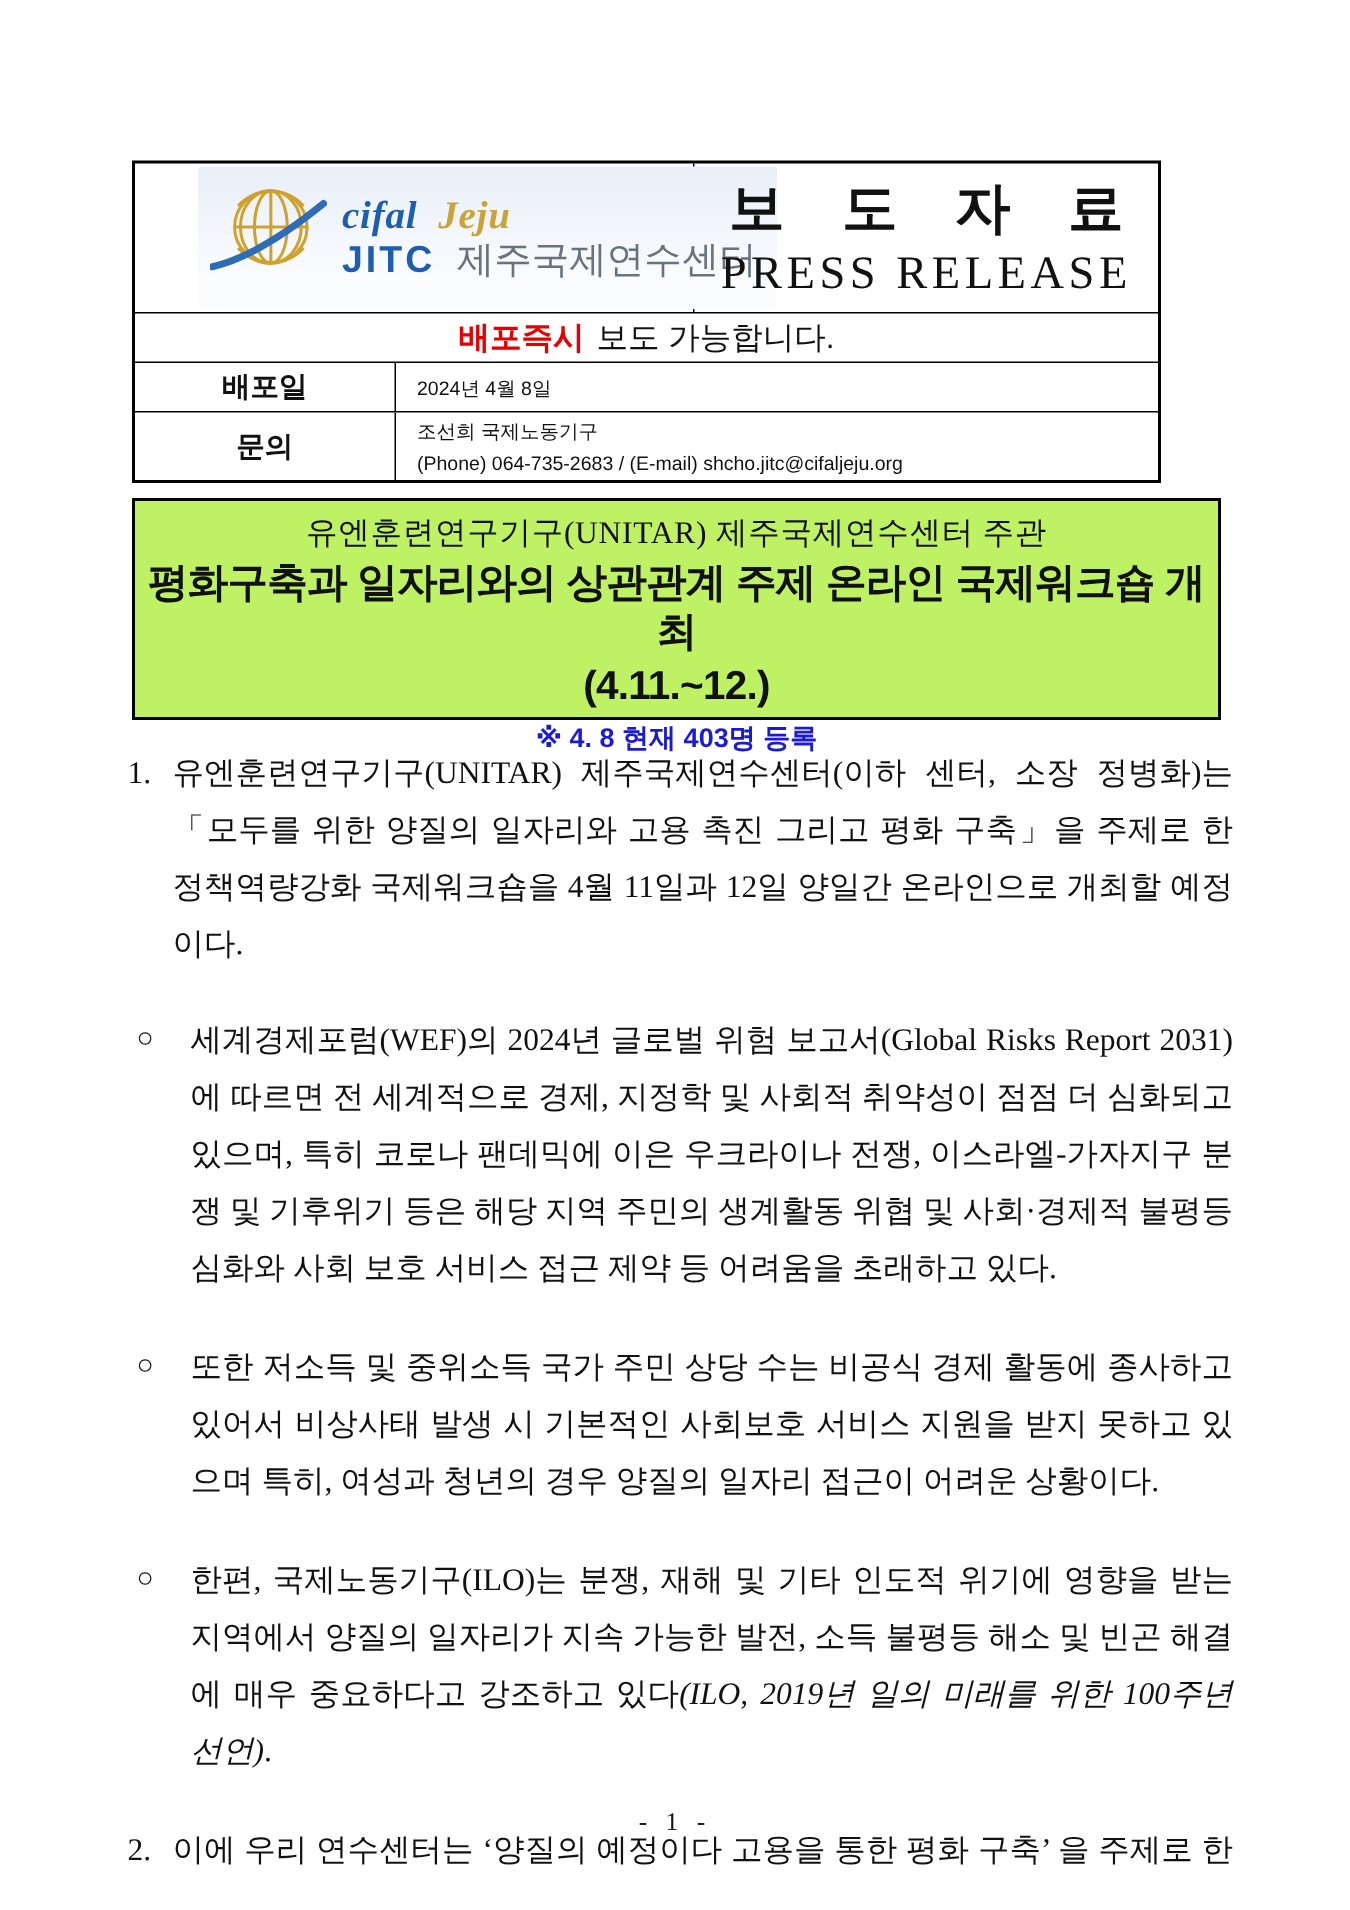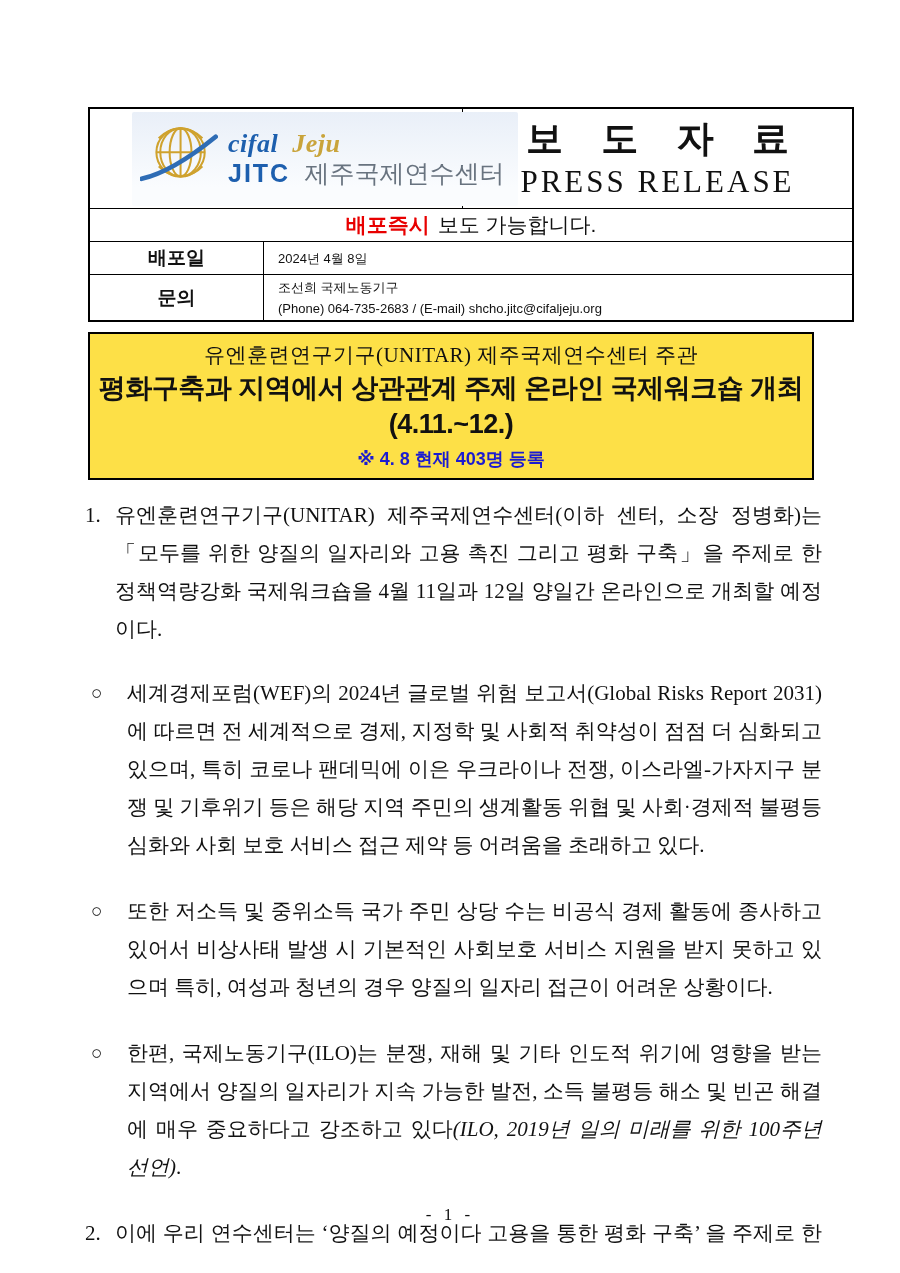--- a/index.html
+++ b/index.html
@@ -6,21 +6,21 @@
   html,body { background:#ffffff; }
   .page {
     position:relative; width:900px; height:1273px; background:#fff;
     font-family:"Liberation Serif","DejaVu Serif",serif; color:#111;
     overflow:hidden;
   }
   .gothic { font-family:"Liberation Sans","DejaVu Sans",sans-serif; }
 
   
   .hdr-table {
-    position:absolute; left:88px; top:107px; width:766px;
+    position:absolute; left:88px; top:107px; width:686px;
     border:2px solid #000; background:#fff;
   }
   .hdr-row1 { display:flex; height:100px; border-bottom:1px solid #000; }
   .hdr-logo-cell { width:373px; border-right:1px solid #000; display:flex; align-items:center; }
   .logo-box {
     margin-left:42px; display:flex; align-items:center; gap:10px;
     padding:6px 14px 6px 8px; border-radius:2px;
     background:linear-gradient(180deg,#e9eff8 0%,#fafcfe 80%);
   }
   .logo-text-col { display:flex; flex-direction:column; line-height:1.05; }
@@ -44,21 +44,21 @@
   .hdr-row3 { height:33px; border-bottom:1px solid #000; display:flex; }
   .hdr-row4 { height:45px; display:flex; }
   .hdr-label { width:174px; border-right:1px solid #000; display:flex; justify-content:center; align-items:center;
                font-weight:bold; font-size:19px; }
   .hdr-value { flex:1; display:flex; flex-direction:column; justify-content:center; padding-left:14px;
                font-size:13px; line-height:21px; }
 
   
   .title-box {
     position:absolute; left:88px; top:332px; width:726px; height:148px;
-    border:2px solid #000; background:#fde047; text-align:center; padding-top:7px;
+    border:2px solid #000; background:#bef264; text-align:center; padding-top:7px;
   }
   .supertitle { font-size:21px; letter-spacing:0.5px; }
   .main-title { font-size:27px; font-weight:800; letter-spacing:-0.5px; line-height:33px; margin-top:3px; }
   .title-note { font-size:18px; font-weight:600; color:var(--accent_blue,#1b1bd1); margin-top:6px; }
 
   
   .body-area { position:absolute; left:85px; top:496px; width:737px;
                font-size:21px; line-height:38px; text-align:justify; }
   .numbered { position:relative; padding-left:30px; }
   .para-num { position:absolute; left:0; top:0; }
@@ -129,21 +129,21 @@
       <div class="hdr-label">문의</div>
       <div class="hdr-value">
         <span>조선희 국제노동기구</span>
         <span>(Phone) 064-735-2683 / (E-mail) shcho.jitc@cifaljeju.org</span>
       </div>
     </div>
   </div>
 
   <div class="title-box">
     <div class="supertitle">유엔훈련연구기구(UNITAR) 제주국제연수센터 주관</div>
-    <div class="main-title gothic">평화구축과 지역에서 상관관계 주제 온라인 국제워크숍 개최</div>
+    <div class="main-title gothic">평화구축과 일자리와의 상관관계 주제 온라인 국제워크숍 개최</div>
     <div class="main-title gothic">(4.11.~12.)</div>
     <div class="title-note gothic">※ 4. 8 현재 403명 등록</div>
   </div>
 
   <div class="body-area">
 
     <div class="numbered para1">
       <span class="para-num">1.</span>
       <span>유엔훈련연구기구(UNITAR) 제주국제연수센터(이하 센터, 소장 정병화)는 「모두를 위한 양질의 일자리와 고용 촉진 그리고 평화 구축」을 주제로 한 정책역량강화 국제워크숍을 4월 11일과 12일 양일간 온라인으로 개최할 예정이다.</span>
     </div>

